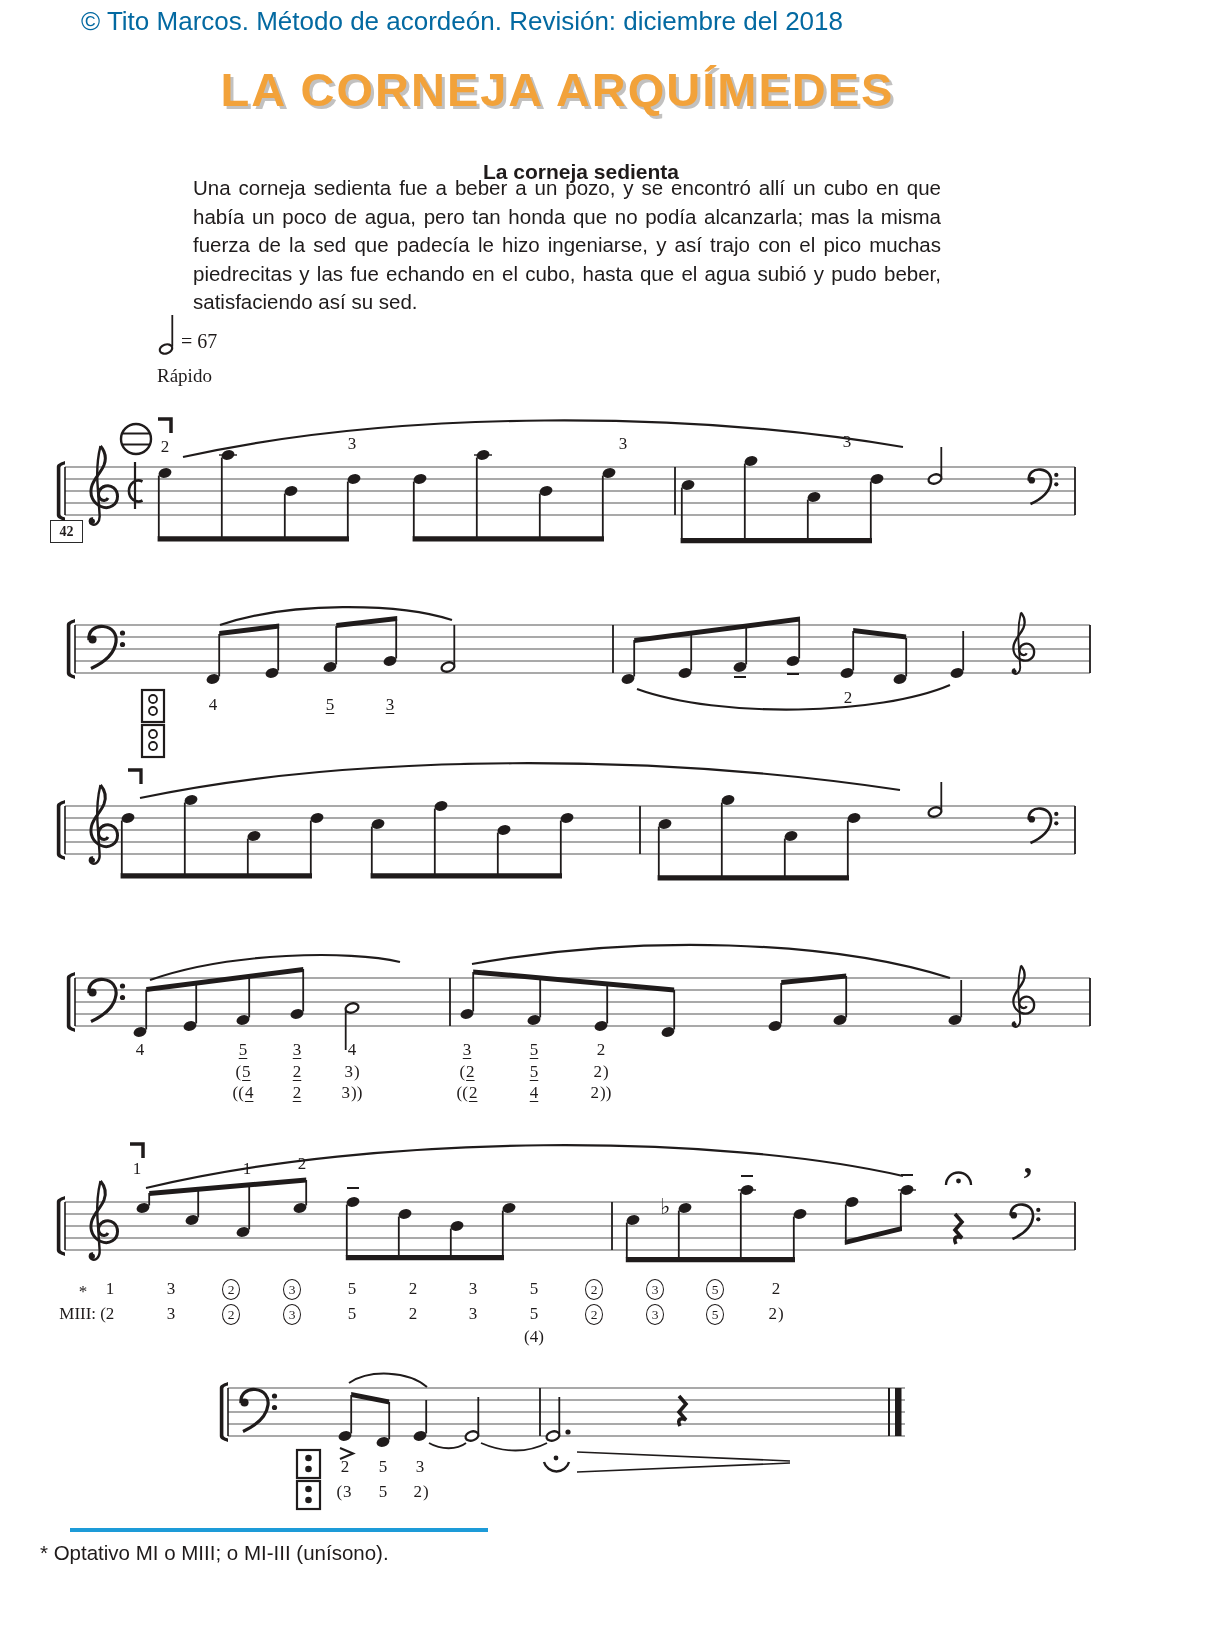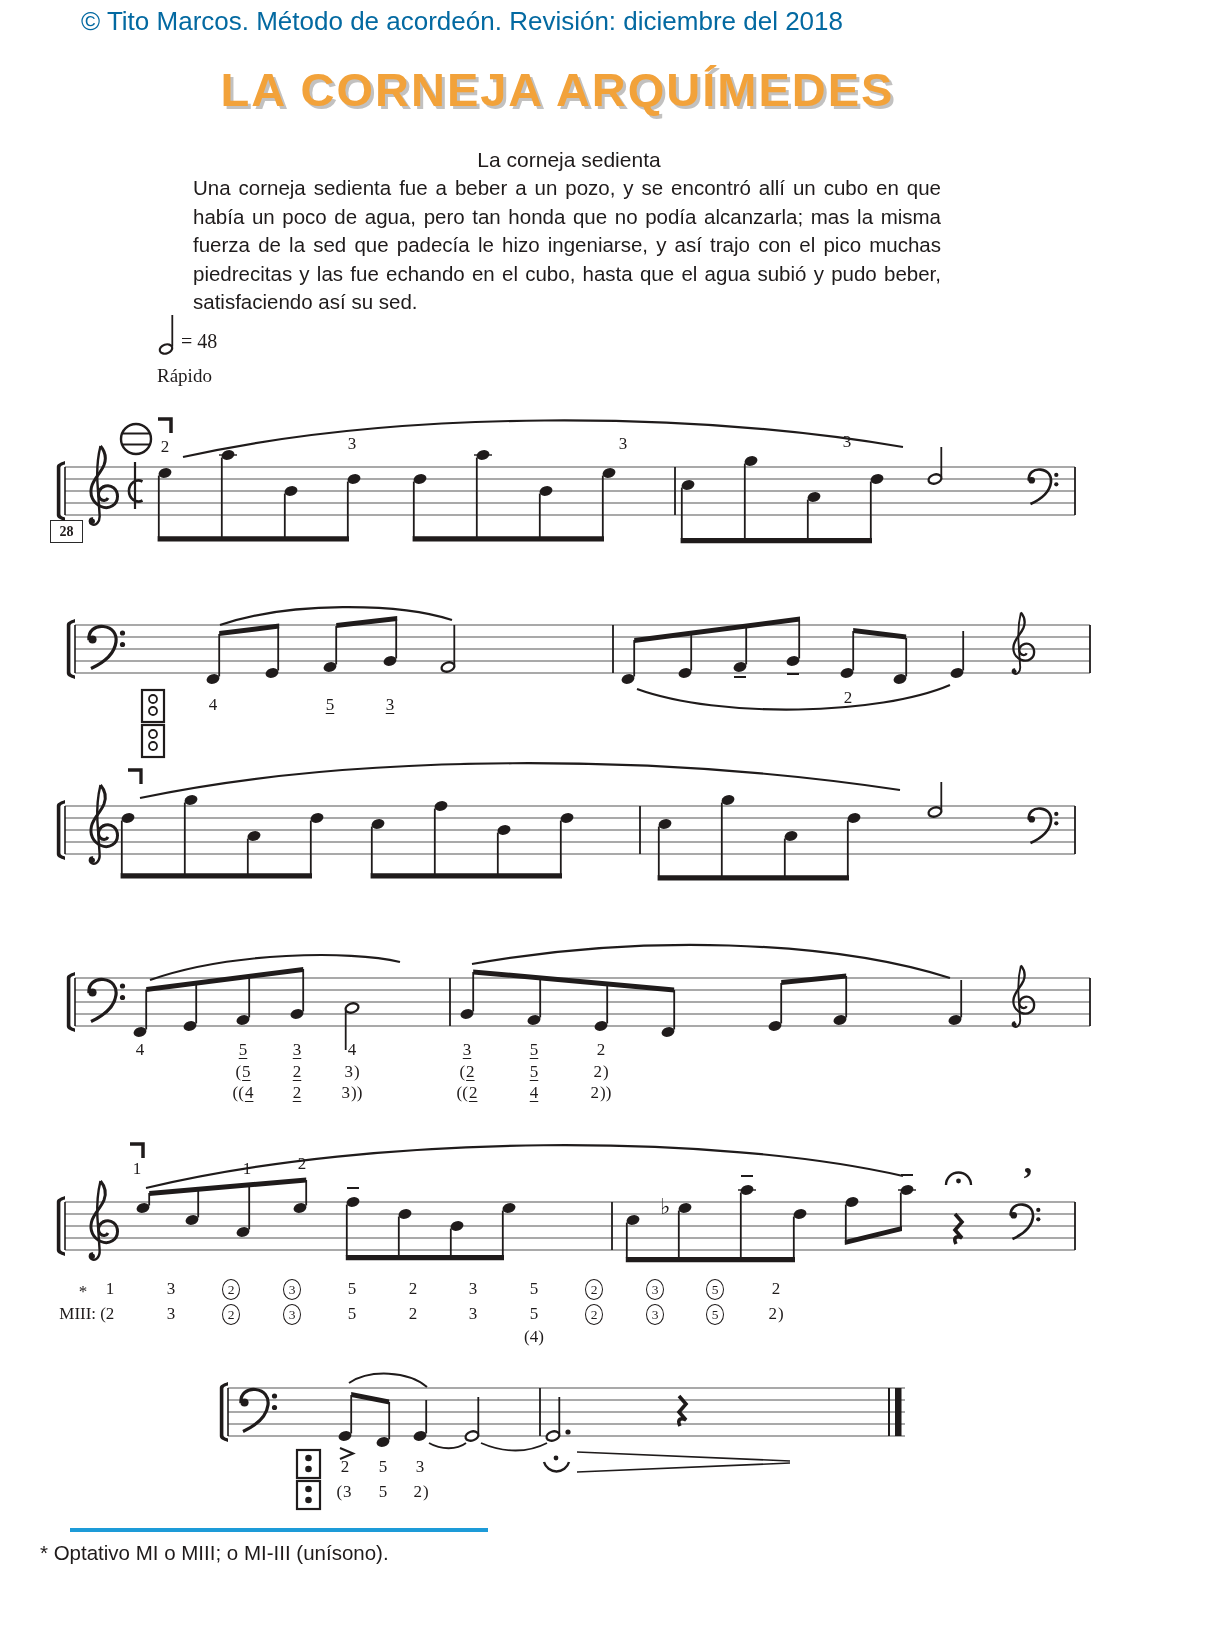--- a/index.html
+++ b/index.html
@@ -3,22 +3,22 @@
 <meta charset="utf-8">
 <style>
   :root{ --orange:#F2A23A; --blue:#1D9BD8; --red:#E03131; --ink:#1F1B1B; }
   html,body{margin:0;padding:0;background:#fff;}
   .page{position:relative;width:1215px;height:1634px;background:#fff;overflow:hidden;
         font-family:"Liberation Sans",sans-serif;color:var(--ink);}
   .hdr{position:absolute;left:37px;top:6px;font-size:26px;color:#0369a1;margin-left:44px;}
   .title{position:absolute;left:0;top:62px;width:1115px;margin:0;text-align:center;
          font-size:47px;font-weight:700;letter-spacing:2px;color:var(--orange);
          text-shadow:3px 3px 0 #c2c1c0;font-family:"Liberation Sans",sans-serif;}
-  .subtitle{position:absolute;left:193px;top:146px;width:748px;margin:2px;text-align:center;
-         font-size:21px;font-weight:normal;}
+  .subtitle{position:absolute;left:193px;top:146px;width:748px;margin:14px;text-align:center;
+         font-size:21px;font-weight:bold;}
   .story{position:absolute;left:193px;top:174px;width:748px;margin:0;font-size:20.5px;
          line-height:28.6px;text-align:justify;}
   .tempo-eq{position:absolute;left:181px;top:330px;font:20px "Liberation Serif",serif;}
   .tempo-label{position:absolute;left:157px;top:365px;font:19px "Liberation Serif",serif;}
   .exbox{position:absolute;left:50px;top:520px;width:31px;height:21px;border:1.6px solid #2a2a2a;
          display:flex;align-items:center;justify-content:center;
          font:bold 14px "Liberation Serif",serif;}
   .score{position:absolute;left:0;top:0;color:var(--ink);}
   #annotations span.ann{position:absolute;transform:translateX(-50%);white-space:nowrap;
          display:inline-flex;align-items:baseline;gap:1px;
@@ -38,24 +38,24 @@
 </head>
 <body>
 
 <div class="page">
 
   <div class="hdr">© Tito Marcos. Método de acordeón. Revisión: diciembre del 2018</div>
   <h1 class="title">LA CORNEJA ARQUÍMEDES</h1>
   <h2 class="subtitle">La corneja sedienta</h2>
   <p class="story">Una corneja sedienta fue a beber a un pozo, y se encontró allí un cubo en que había un poco de agua, pero tan honda que no podía alcanzarla; mas la misma fuerza de la sed que padecía le hizo ingeniarse, y así trajo con el pico muchas piedrecitas y las fue echando en el cubo, hasta que el agua subió y pudo beber, satisfaciendo así su sed.</p>
 
-  <div class="tempo-eq">= 48</div>
+  <div class="tempo-eq">= 67</div>
   <div class="tempo-label">Rápido</div>
   <div class="exbox">
-    <span>28</span>
+    <span>42</span>
   </div>
 
   <svg class="score" width="1215" height="1634" viewBox="0 0 1215 1634">
     <defs>
       <g id="nh">
           <ellipse rx="6.6" ry="4.7" transform="rotate(-18)" fill="currentColor"></ellipse>
         </g>
       <g id="nh2">
           <ellipse rx="6.6" ry="4.5" transform="rotate(-18)" fill="#fff" stroke="currentColor" stroke-width="2.3"></ellipse>
         </g>

